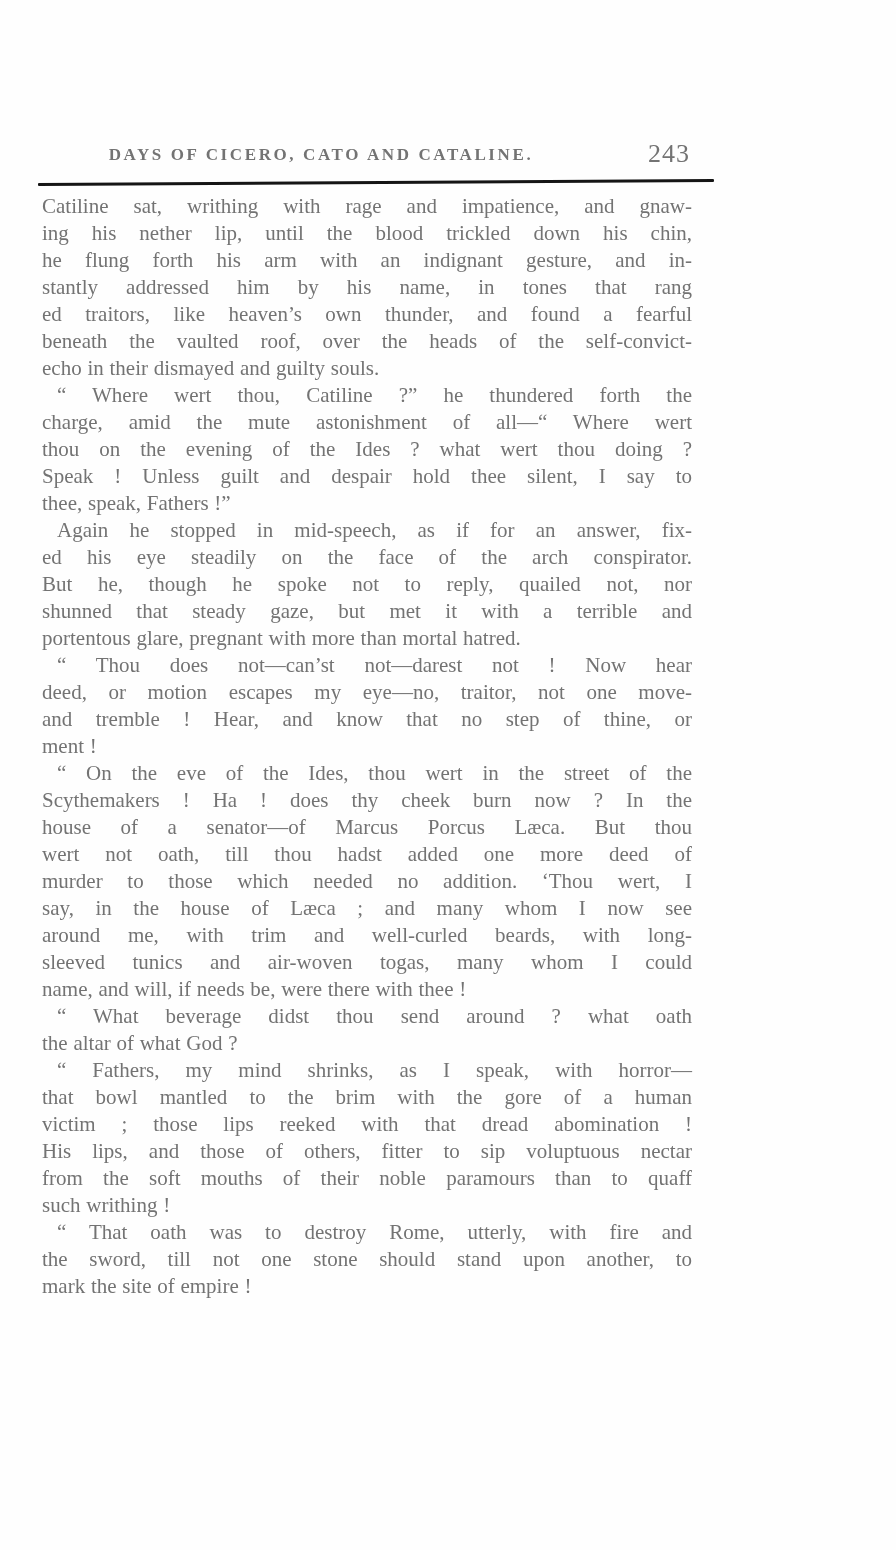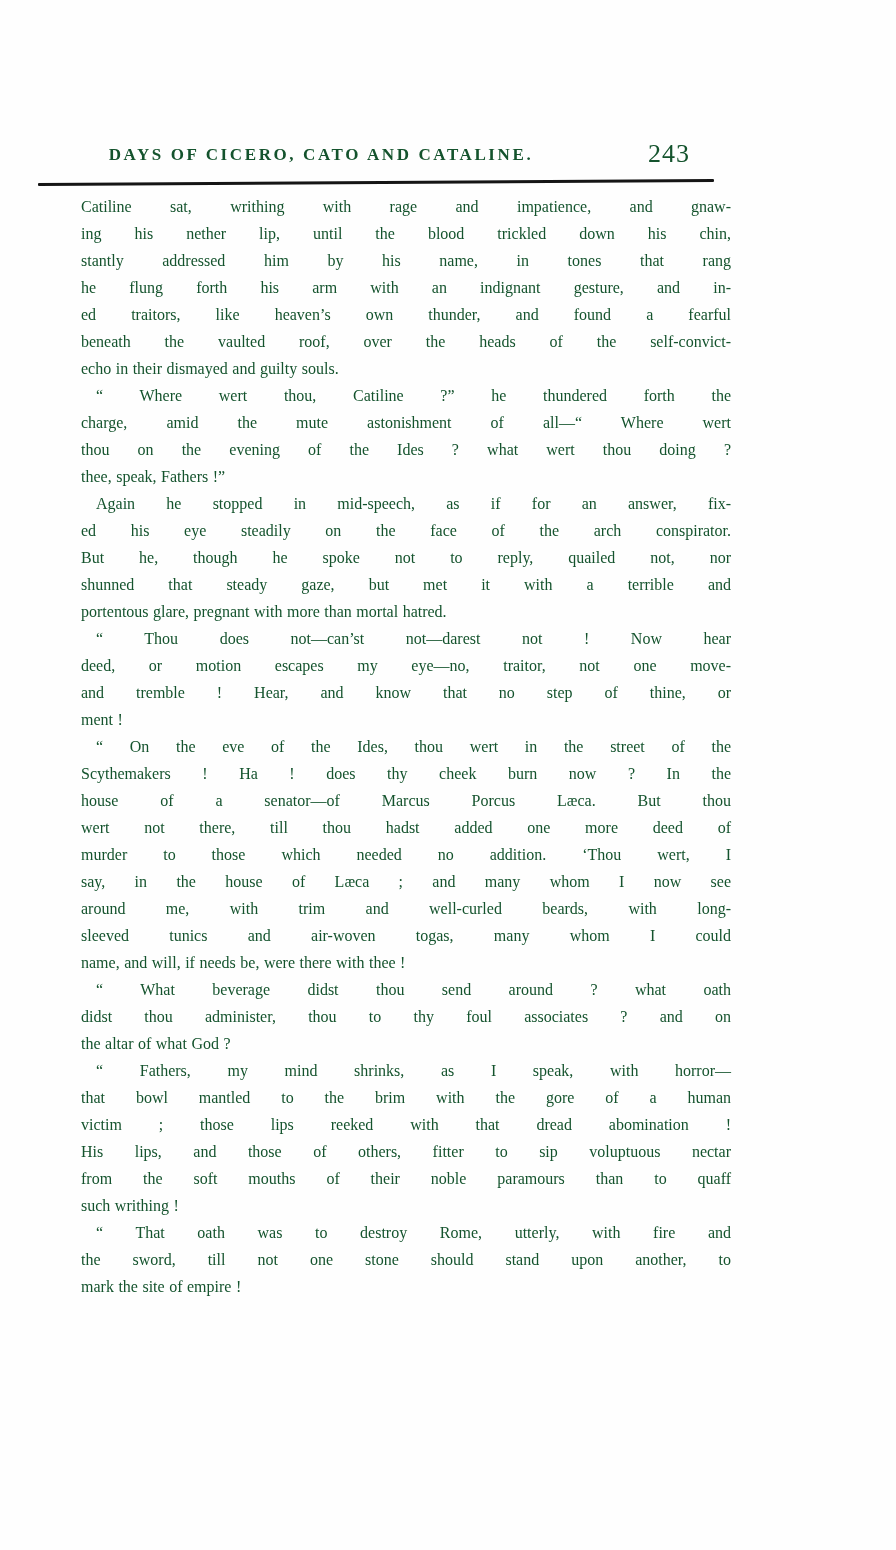--- a/index.html
+++ b/index.html
@@ -6,21 +6,21 @@
     margin: 0;
     padding: 0;
     background: #e8e8e8;
   }
   .page {
     position: relative;
     width: 896px;
     height: 1550px;
     background: #fefefe;
     font-family: "Liberation Serif", serif;
-    color: #14532d;
+    color: #737373;
     overflow: hidden;
   }
   .header {
     position: absolute;
     top: 142px;
     left: 38px;
     width: 676px;
     height: 30px;
   }
   .running-title {
@@ -49,23 +49,22 @@
     height: 3px;
     background: #151515;
     transform: rotate(-0.35deg);
     border-radius: 1px;
   }
   .body-text {
     position: absolute;
     top: 193px;
     left: 42px;
     width: 650px;
-    font-size: 16px;
+    font-size: 21px;
     line-height: 27px;
-    margin-left: 39px;
   }
   .paragraph {
     margin: 0;
   }
   .line {
     text-align: justify;
     text-align-last: justify;
     white-space: normal;
     word-spacing: 0.5px;
   }
@@ -82,59 +81,59 @@
 <div class="page">
   <div class="header">
     <div class="running-title">DAYS OF CICERO, CATO AND CATALINE.</div>
     <div class="page-number">243</div>
   </div>
   <div class="head-rule"></div>
   <main class="body-text" id="body">
       <div class="paragraph">
         <div class="line">Catiline sat, writhing with rage and impatience, and gnaw-</div>
         <div class="line">ing his nether lip, until the blood trickled down his chin,</div>
+        <div class="line">he flung forth his arm with an indignant gesture, and in-</div>
         <div class="line">stantly addressed him by his name, in tones that rang</div>
-        <div class="line">he flung forth his arm with an indignant gesture, and in-</div>
         <div class="line">ed traitors, like heaven’s own thunder, and found a fearful</div>
         <div class="line">beneath the vaulted roof, over the heads of the self-convict-</div>
         <div class="line last">echo in their dismayed and guilty souls.</div>
       </div>
       <div class="paragraph">
         <div class="line indent">“ Where wert thou, Catiline ?” he thundered forth the</div>
         <div class="line">charge, amid the mute astonishment of all—“ Where wert</div>
         <div class="line">thou on the evening of the Ides ? what wert thou doing ?</div>
+        <div class="line">Speak !  Unless guilt and despair hold thee silent, I say to</div>
         <div class="line last">thee, speak, Fathers !”</div>
       </div>
       <div class="paragraph">
         <div class="line indent">Again he stopped in mid-speech, as if for an answer, fix-</div>
         <div class="line">ed his eye steadily on the face of the arch conspirator.</div>
         <div class="line">But he, though he spoke not to reply, quailed not, nor</div>
         <div class="line">shunned that steady gaze, but met it with a terrible and</div>
         <div class="line last">portentous glare, pregnant with more than mortal hatred.</div>
       </div>
       <div class="paragraph">
         <div class="line indent">“ Thou does not—can’st not—darest not !  Now hear</div>
         <div class="line">deed, or motion escapes my eye—no, traitor, not one move-</div>
         <div class="line">and tremble !  Hear, and know that no step of thine, or</div>
         <div class="line last">ment !</div>
       </div>
       <div class="paragraph">
         <div class="line indent">“ On the eve of the Ides, thou wert in the street of the</div>
         <div class="line">Scythemakers !  Ha ! does thy cheek burn now ?  In the</div>
         <div class="line">house of a senator—of Marcus Porcus Læca.  But thou</div>
-        <div class="line">wert not there, till thou hadst added one more deed of</div>
+        <div class="line">wert not oath, till thou hadst added one more deed of</div>
         <div class="line">murder to those which needed no addition.  ‘Thou wert, I</div>
         <div class="line">say, in the house of Læca ;  and many whom I now see</div>
         <div class="line">around me, with trim and well-curled beards, with long-</div>
         <div class="line">sleeved tunics and air-woven togas, many whom I could</div>
         <div class="line last">name, and will, if needs be, were there with thee !</div>
       </div>
       <div class="paragraph">
         <div class="line indent">“ What beverage didst thou send around ? what oath</div>
-        <div class="line">didst thou administer, thou to thy foul associates ? and on</div>
         <div class="line last">the altar of what God ?</div>
       </div>
       <div class="paragraph">
         <div class="line indent">“ Fathers, my mind shrinks, as I speak, with horror—</div>
         <div class="line">that bowl mantled to the brim with the gore of a human</div>
         <div class="line">victim ; those lips reeked with that dread abomination !</div>
         <div class="line">His lips, and those of others, fitter to sip voluptuous nectar</div>
         <div class="line">from the soft mouths of their noble paramours than to quaff</div>
         <div class="line last">such writhing !</div>
       </div>

